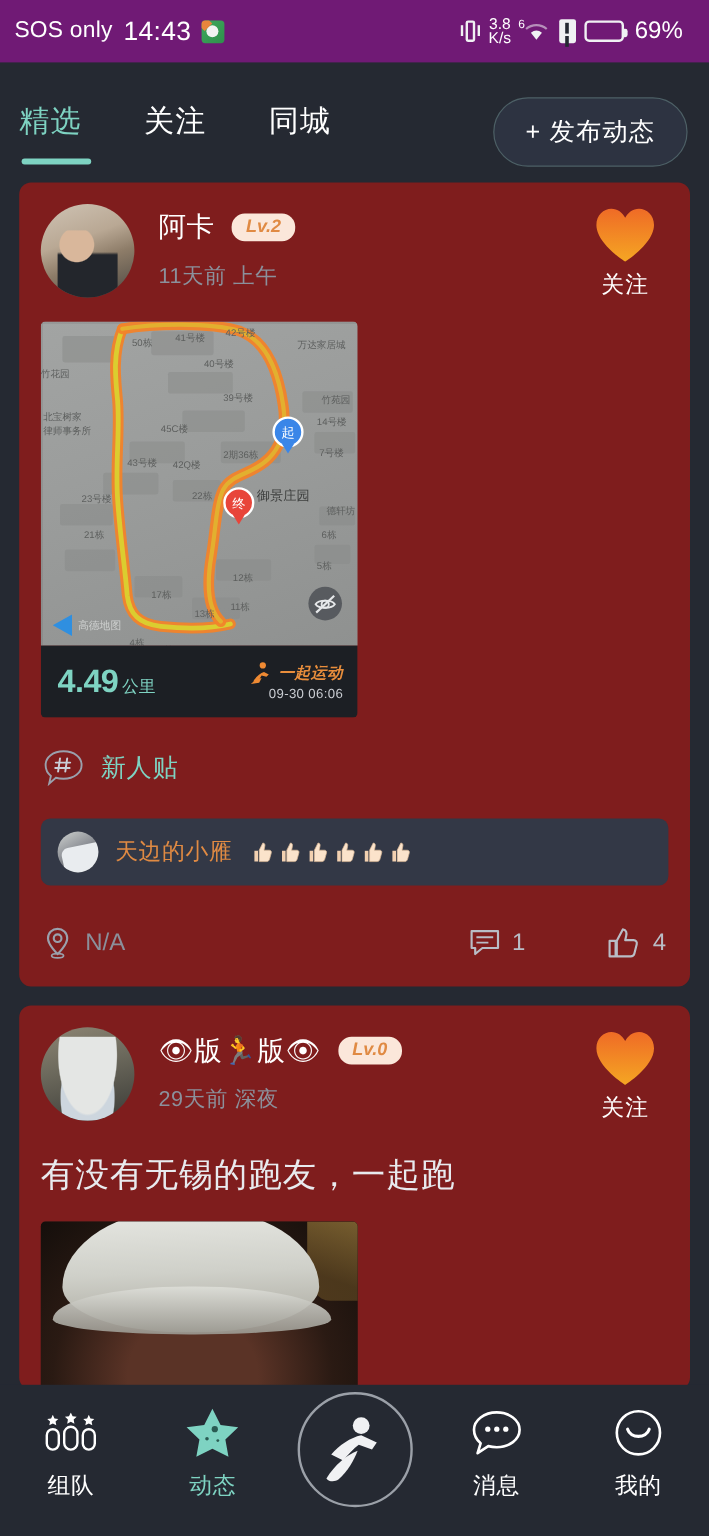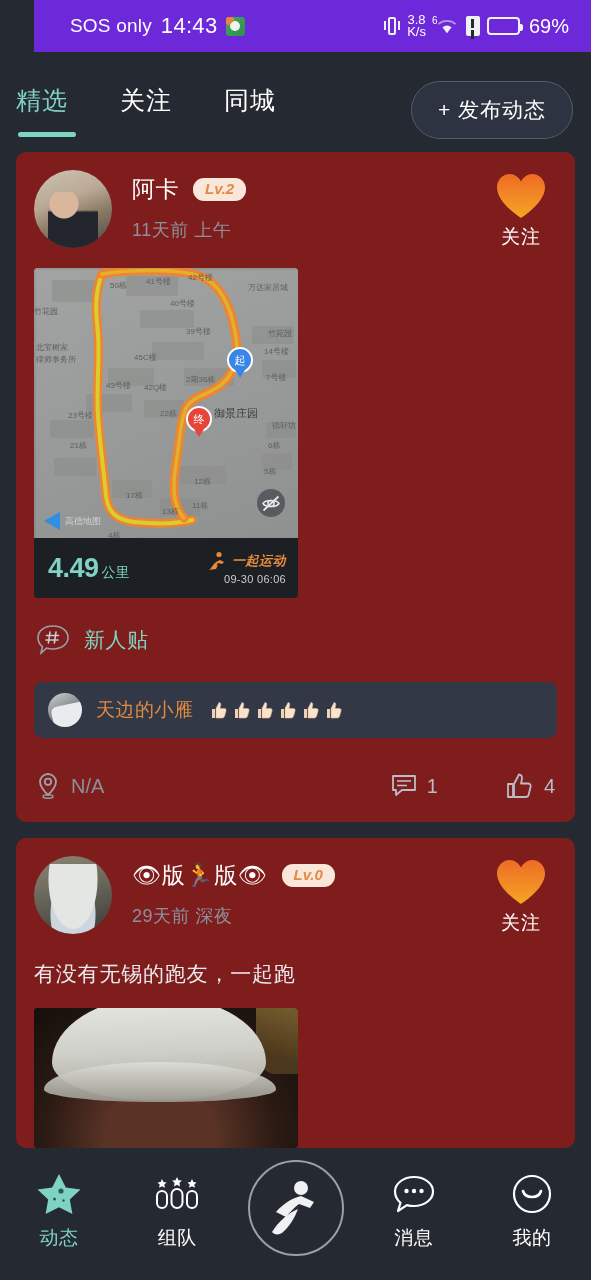--- a/index.html
+++ b/index.html
@@ -7,23 +7,22 @@
   body {
     background:#252932;
     font-family:"Liberation Sans","DejaVu Sans",sans-serif;
     color:#e8eaee;
     -webkit-font-smoothing:antialiased;
   }
 
   
   .statusbar {
     height:52px; display:flex; align-items:center;
-    justify-content:space-between; padding:0 22px 0 36px;
-    background:#6d28d9;
-    margin-left:34px;
+    justify-content:space-between; padding:0 22px 0 12px;
+    background:#701a75;
   }
   .sb-left { display:flex; align-items:center; gap:9px; }
   .sb-sos { font-size:19px; letter-spacing:.2px; color:#fff; font-weight:400;}
   .sb-time { font-size:22px; color:#fff; font-weight:400; letter-spacing:.3px;}
   .sb-appicon {
     width:19px; height:19px; border-radius:3px;
     background:linear-gradient(135deg,#3fa95c 0%,#2f8f4c 100%);
     position:relative; overflow:hidden;
   }
   .sb-appicon::before{
@@ -184,21 +183,21 @@
     display:flex; align-items:center; height:72px; margin-top:12px;
     border-top:0px; padding:0 2px;
   }
   .loc { display:flex; align-items:center; gap:11px; flex:1;}
   .loc-txt { font-size:20px; color:#8b909b;}
   .stat { display:flex; align-items:center; gap:10px; cursor:pointer;}
   .stat + .stat { margin-left:68px; }
   .stat-n { font-size:20px; color:#b9bdc6;}
 
   
-  .post-text { font-size:21px; color:#e8eaee; margin-top:22px; letter-spacing:.8px;
+  .post-text { font-size:28px; color:#e8eaee; margin-top:22px; letter-spacing:.8px;
                line-height:1.5;}
   .post-photo { margin-top:18px; width:264px; height:140px; border-radius:4px;
      overflow:hidden; position:relative; background:#1a1612;}
   .pp-bg { position:absolute; inset:0;
      background:radial-gradient(ellipse at 48% 92%, #5a3326 0 28%, #2a1a13 60%, #120d0a 100%); }
   .pp-hat { position:absolute; left:18px; top:-12px; width:214px; height:104px;
      border-radius:50% 50% 46% 46%/64% 64% 36% 36%;
      background:linear-gradient(178deg,#e8e9e4 0%,#cfd0c9 52%,#a8a69c 100%); }
   .pp-brim { position:absolute; left:10px; top:54px; width:232px; height:40px;
      border-radius:50%/70% 70% 32% 32%;
@@ -503,48 +502,48 @@
       <span class="pp-bg"></span>
       <span class="pp-side"></span>
       <span class="pp-hat"></span>
       <span class="pp-brim"></span>
     </div>
   </div>
 
 </div>
 
 <div class="bottomnav">
-  <div class="nav-item active">
-    <span class="nav-icon">
-      <svg width="44" height="42" viewBox="0 0 44 42">
-        <path d="M22 1 L28.8 14.4 L43.5 16.4 L32.8 26.6 L35.4 41 L22 34.2 L8.6 41 L11.2 26.6 L.5 16.4 L15.2 14.4 Z" fill="#7ed3c2"></path>
-        <circle cx="24" cy="18" r="2.6" fill="#2a5b52"></circle>
-        <circle cx="17.5" cy="26" r="1.5" fill="#2a5b52"></circle>
-        <circle cx="26.5" cy="27.5" r="1.2" fill="#2a5b52"></circle>
-      </svg>
-    </span>
-    <span class="nav-label">动态</span>
-  </div>
-
   <div class="nav-item">
     <span class="nav-icon">
       <svg width="46" height="34" viewBox="0 0 46 34">
         <g fill="none" stroke="#ffffff" stroke-width="2">
           <rect x="3" y="14" width="10" height="17" rx="5"></rect>
           <rect x="17.5" y="12" width="11" height="19" rx="5.5"></rect>
           <rect x="33" y="14" width="10" height="17" rx="5"></rect>
         </g>
         <path d="M8 2 l1.4 3 3.2.4 -2.3 2.2 .6 3.1 -2.9-1.5 -2.9 1.5 .6-3.1 -2.3-2.2 3.2-.4Z" fill="#fff"></path>
         <path d="M23 0 l1.5 3.2 3.4.4 -2.5 2.4 .6 3.4 -3-1.6 -3 1.6 .6-3.4 -2.5-2.4 3.4-.4Z" fill="#fff"></path>
         <path d="M38 2 l1.4 3 3.2.4 -2.3 2.2 .6 3.1 -2.9-1.5 -2.9 1.5 .6-3.1 -2.3-2.2 3.2-.4Z" fill="#fff"></path>
       </svg>
     </span>
     <span class="nav-label">组队</span>
   </div>
 
+  <div class="nav-item active">
+    <span class="nav-icon">
+      <svg width="44" height="42" viewBox="0 0 44 42">
+        <path d="M22 1 L28.8 14.4 L43.5 16.4 L32.8 26.6 L35.4 41 L22 34.2 L8.6 41 L11.2 26.6 L.5 16.4 L15.2 14.4 Z" fill="#7ed3c2"></path>
+        <circle cx="24" cy="18" r="2.6" fill="#2a5b52"></circle>
+        <circle cx="17.5" cy="26" r="1.5" fill="#2a5b52"></circle>
+        <circle cx="26.5" cy="27.5" r="1.2" fill="#2a5b52"></circle>
+      </svg>
+    </span>
+    <span class="nav-label">动态</span>
+  </div>
+
   <div class="nav-center">
     <div class="run-circle">
       <svg width="56" height="58" viewBox="0 0 56 58">
         <circle cx="33" cy="9" r="7" fill="#f0f1f3"></circle>
         <path d="M8 33 C15 25 24 19 33 17 L46 23 L42 29 L31 25 C27 28 22 33 18 38 Z" fill="#f0f1f3"></path>
         <path d="M4 53 C11 42 20 34 30 30 C27 38 22 47 14 54 C11 56 6 56 4 53 Z" fill="#f0f1f3"></path>
       </svg>
     </div>
   </div>
 

